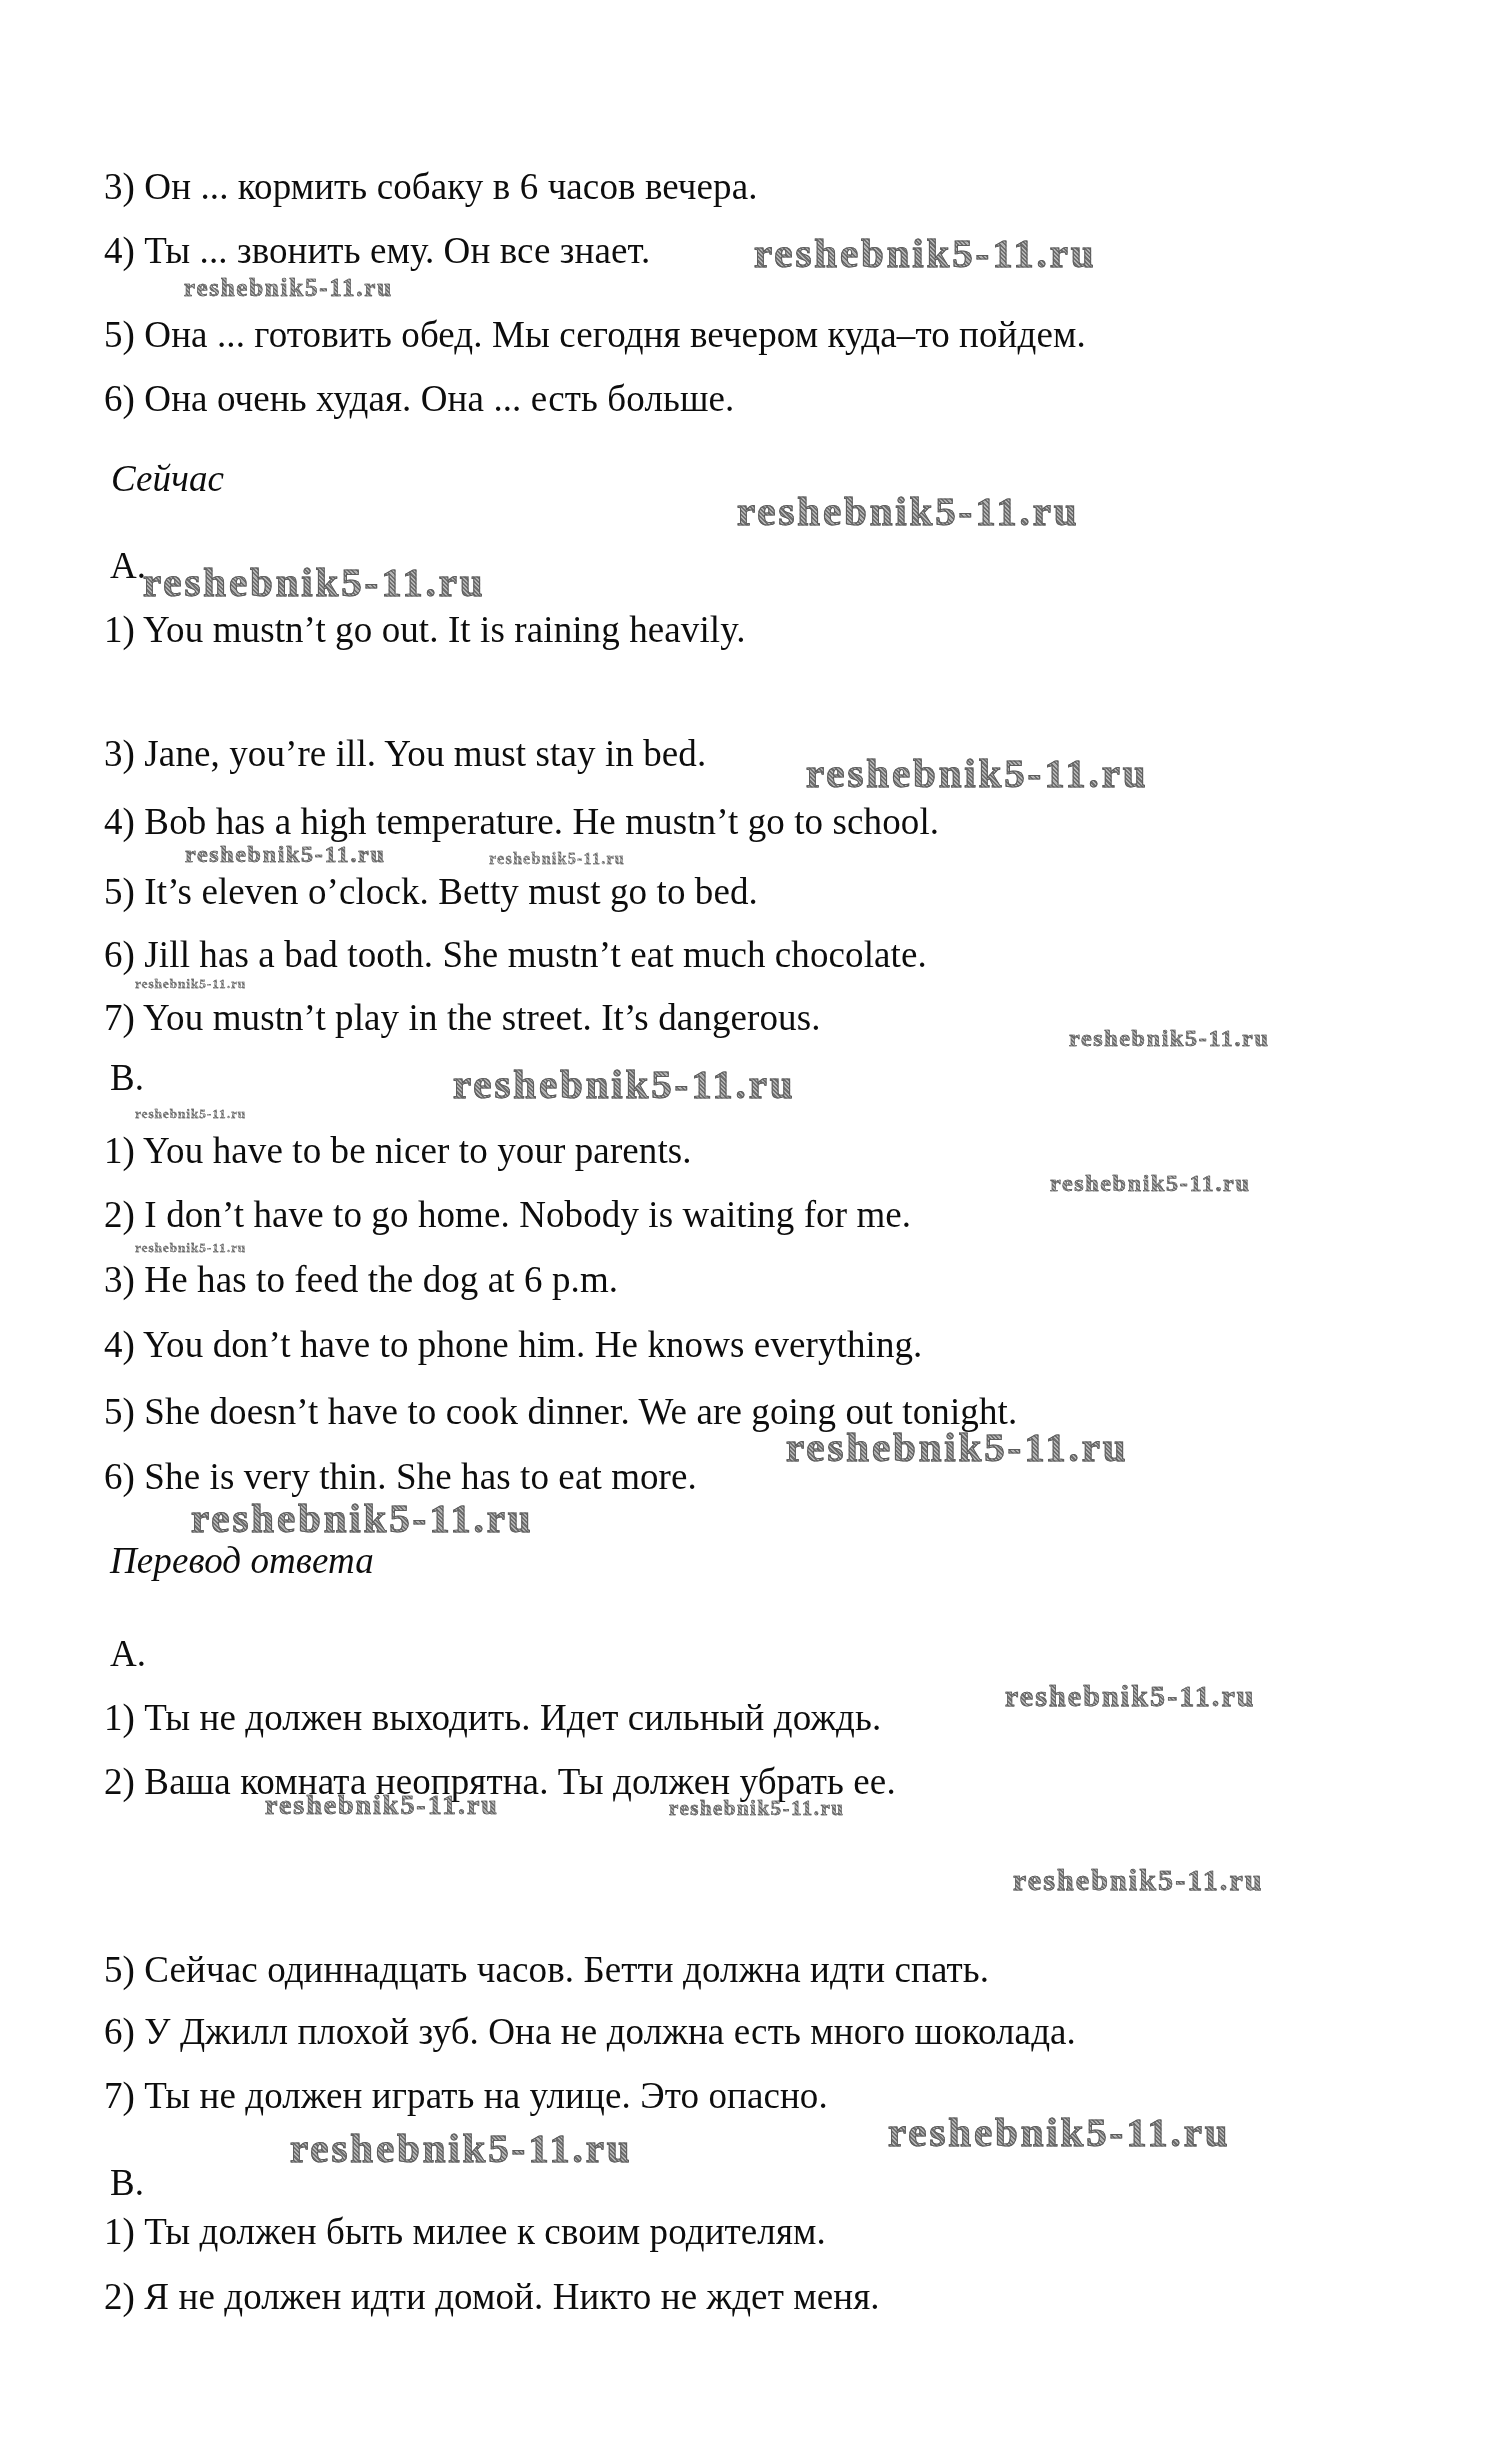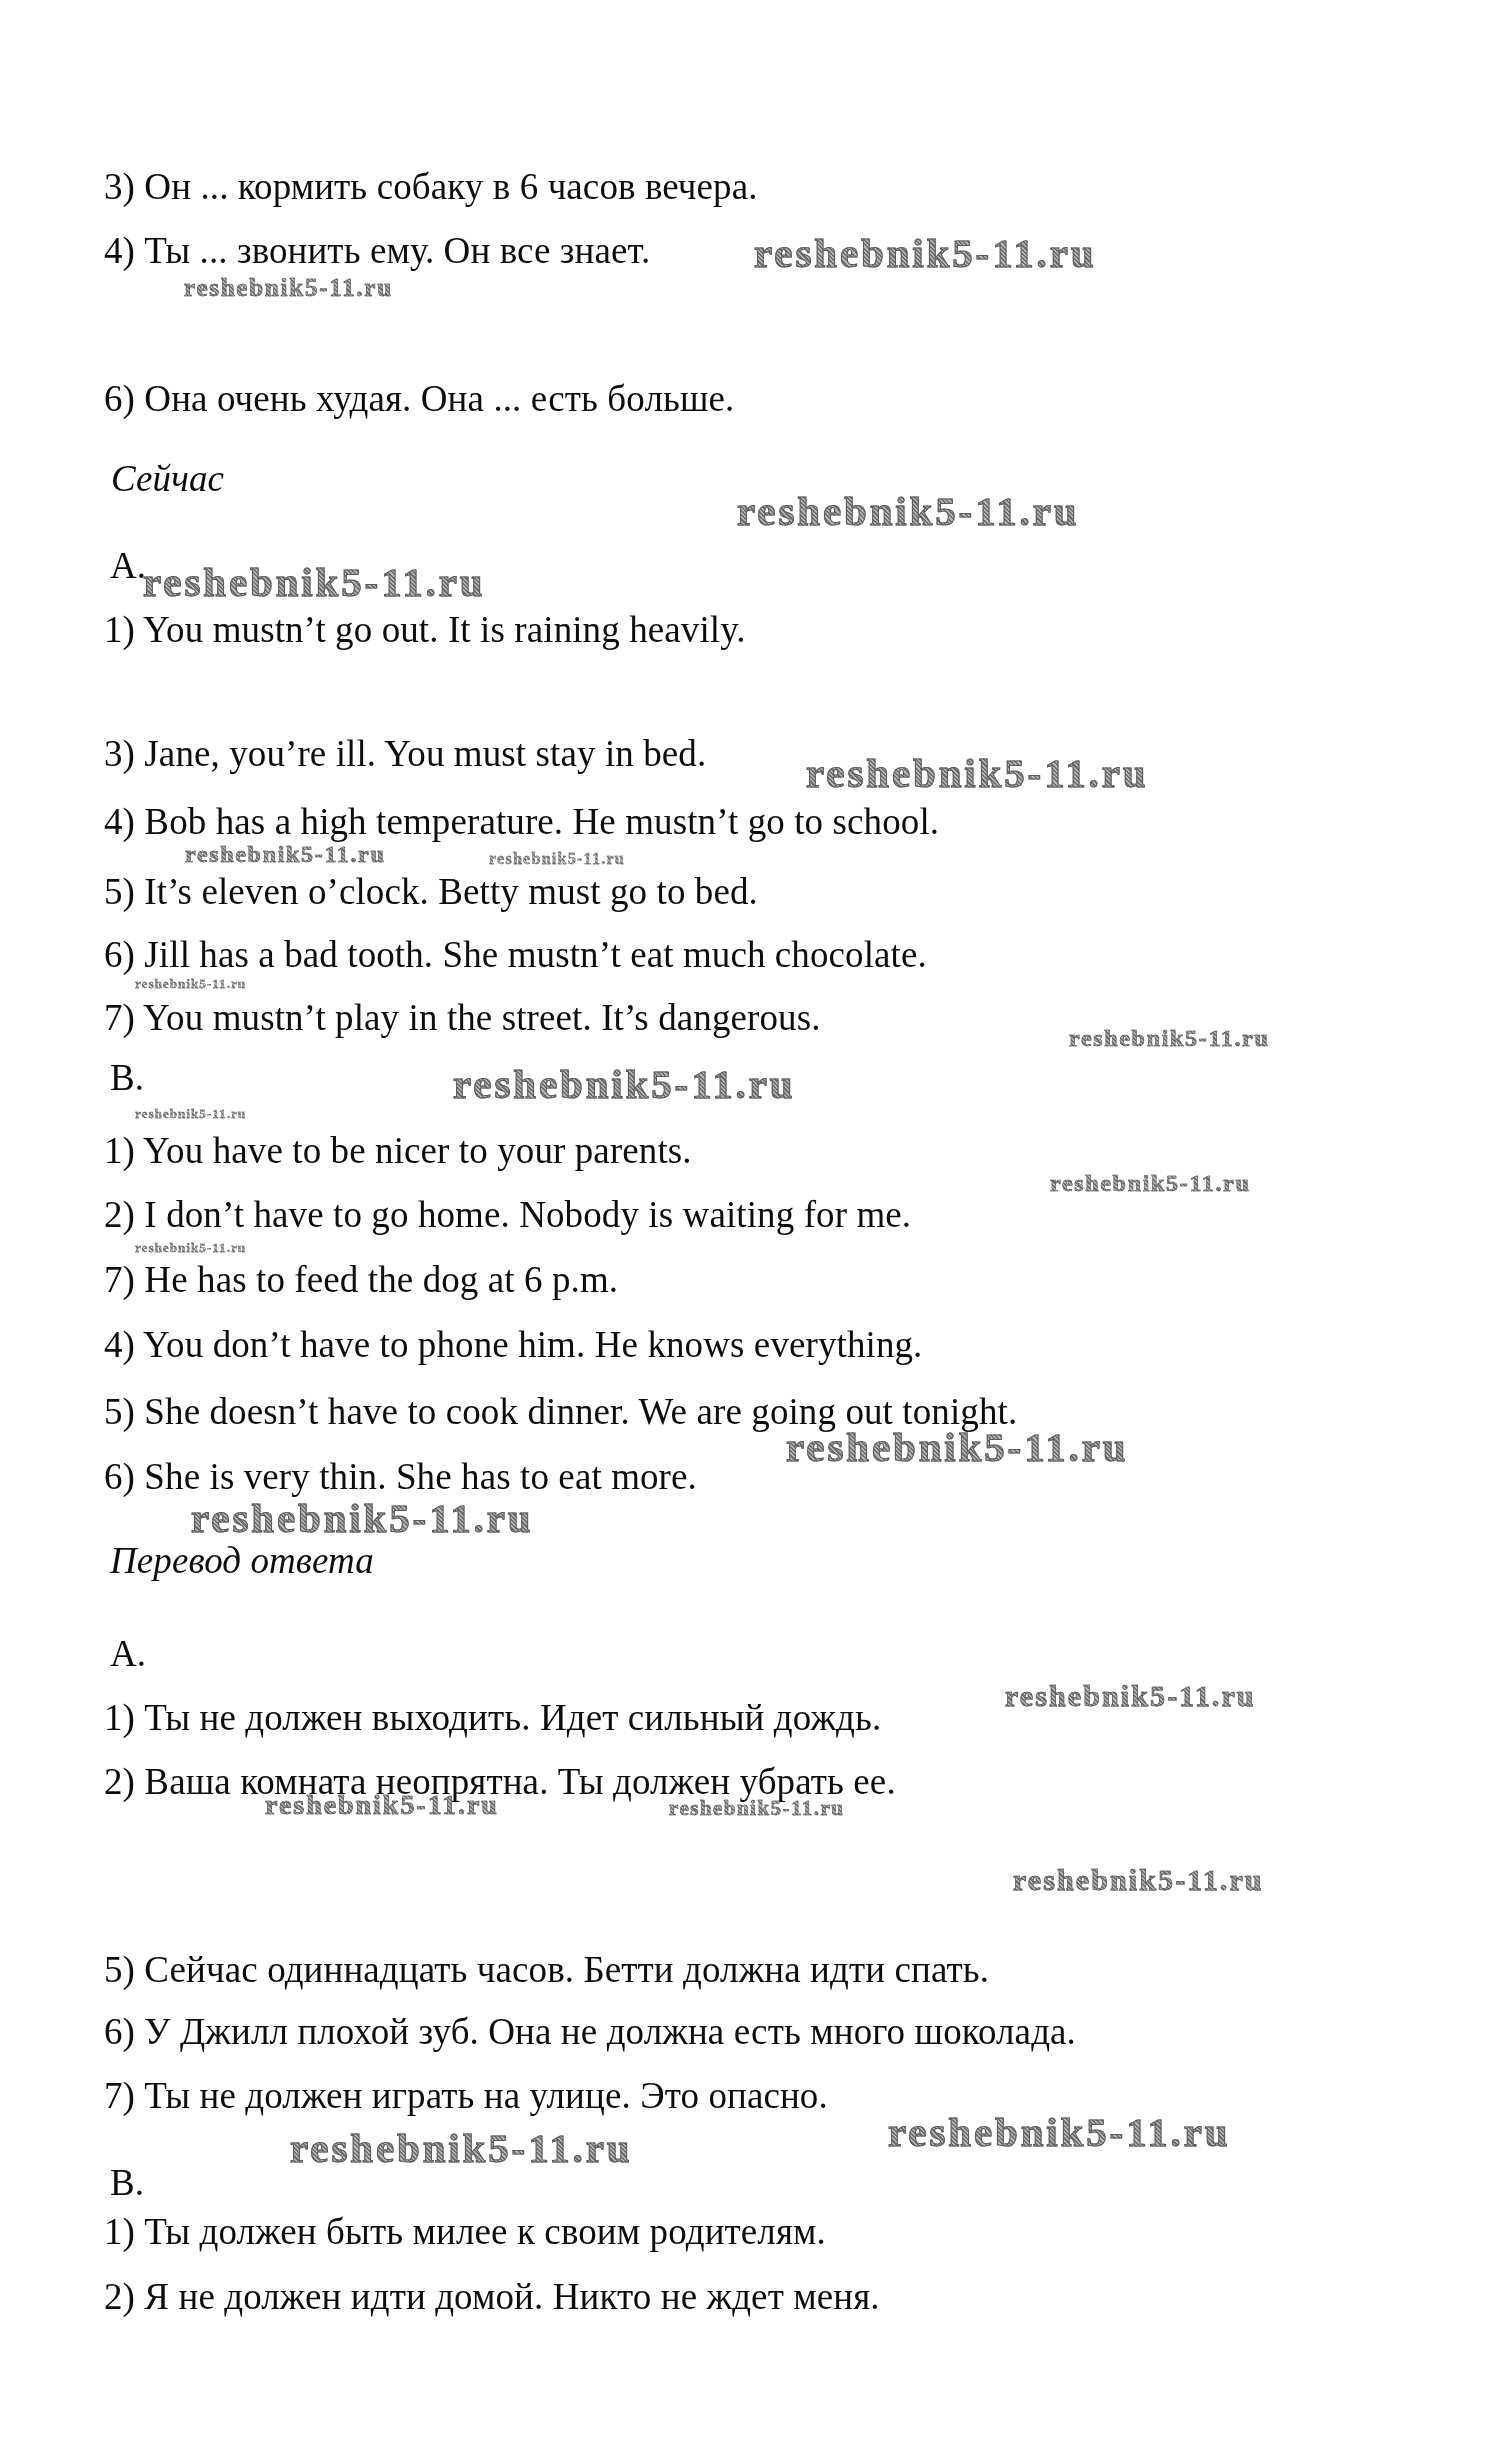--- a/index.html
+++ b/index.html
@@ -47,37 +47,38 @@
   .wm-sm { font-size: 24px; }
   .wm-xs { font-size: 13.3px; -webkit-text-stroke: 0.3px #6a6a6a; }
 </style>
 </head>
 <body>
 
 <div class="page">
 
   <div class="line" style="top:167px">3) Он ... кормить собаку в 6 часов вечера.</div>
   <div class="line" style="top:231px">4) Ты ... звонить ему. Он все знает.</div>
+  <div class="line" style="top:315px">5) Она ... готовить обед. Мы сегодня вечером куда–то пойдем.</div>
   <div class="line" style="top:379px">6) Она очень худая. Она ... есть больше.</div>
 
   <div class="line heading-italic" style="top:459px;left:111px">Сейчас</div>
   <div class="line" style="top:546px;left:110px">А.</div>
 
   <div class="line" style="top:610px">1) You mustn’t go out. It is raining heavily.</div>
   <div class="line" style="top:734px">3) Jane, you’re ill. You must stay in bed.</div>
   <div class="line" style="top:802px">4) Bob has a high temperature. He mustn’t go to school.</div>
   <div class="line" style="top:872px">5) It’s eleven o’clock. Betty must go to bed.</div>
   <div class="line" style="top:935px">6) Jill has a bad tooth. She mustn’t eat much chocolate.</div>
   <div class="line" style="top:998px">7) You mustn’t play in the street. It’s dangerous.</div>
 
   <div class="line" style="top:1058px;left:110px">В.</div>
 
   <div class="line" style="top:1131px">1) You have to be nicer to your parents.</div>
   <div class="line" style="top:1195px">2) I don’t have to go home. Nobody is waiting for me.</div>
-  <div class="line" style="top:1260px">7) He has to feed the dog at 6 p.m.</div>
+  <div class="line" style="top:1260px">3) He has to feed the dog at 6 p.m.</div>
   <div class="line" style="top:1325px">4) You don’t have to phone him. He knows everything.</div>
   <div class="line" style="top:1392px">5) She doesn’t have to cook dinner. We are going out tonight.</div>
   <div class="line" style="top:1457px">6) She is very thin. She has to eat more.</div>
 
   <div class="line heading-italic" style="top:1541px;left:110px">Перевод ответа</div>
   <div class="line" style="top:1634px;left:110px">А.</div>
 
   <div class="line" style="top:1698px">1) Ты не должен выходить. Идет сильный дождь.</div>
   <div class="line" style="top:1762px">2) Ваша комната неопрятна. Ты должен убрать ее.</div>
   <div class="line" style="top:1950px">5) Сейчас одиннадцать часов. Бетти должна идти спать.</div>

